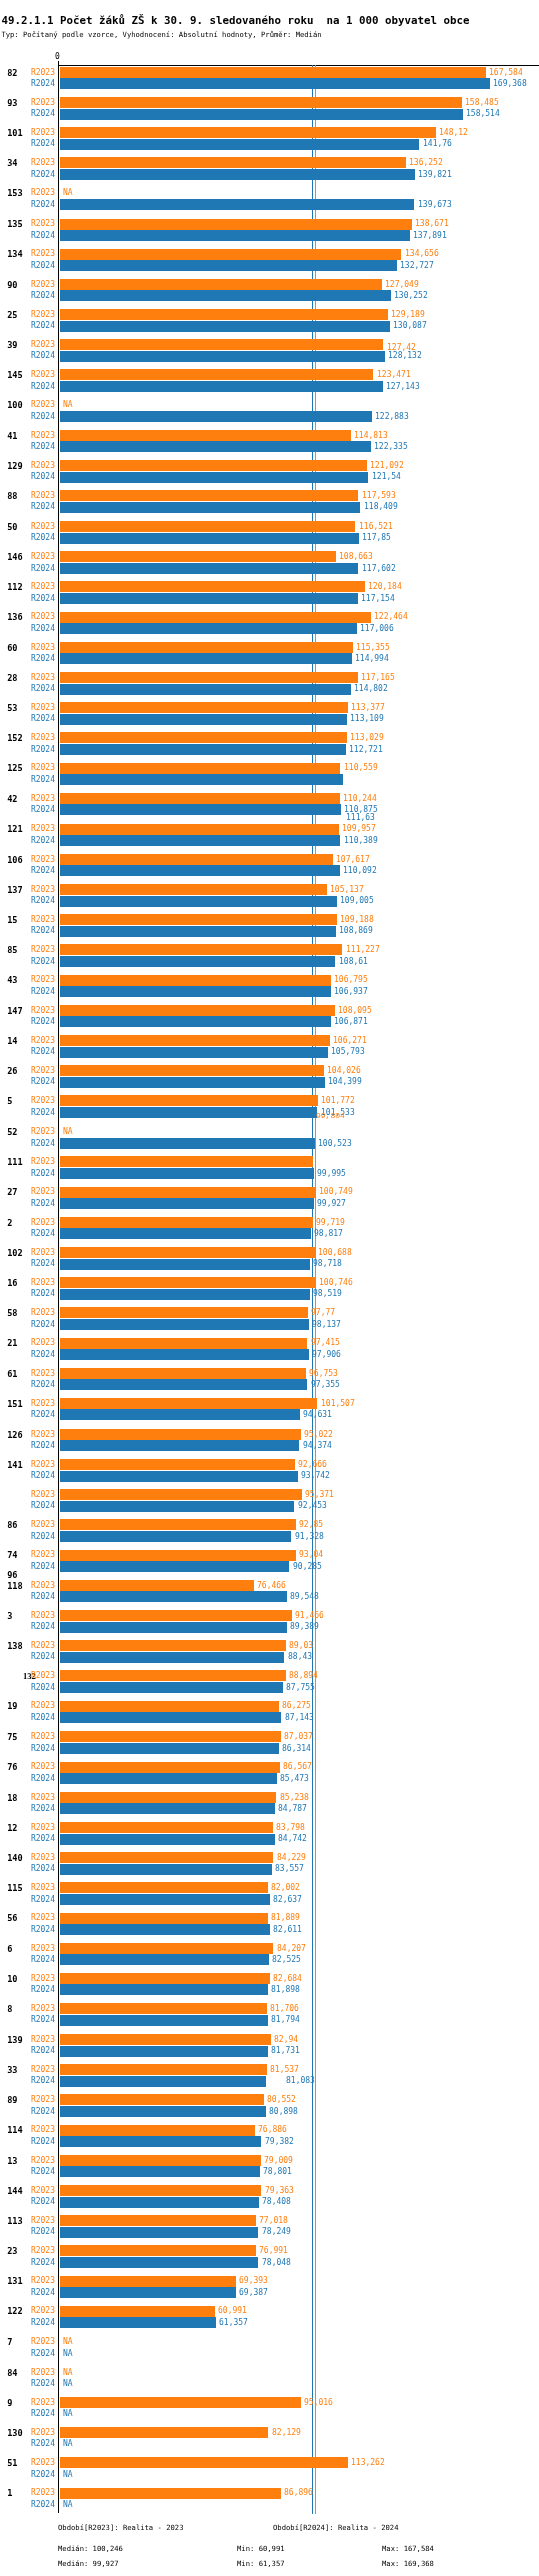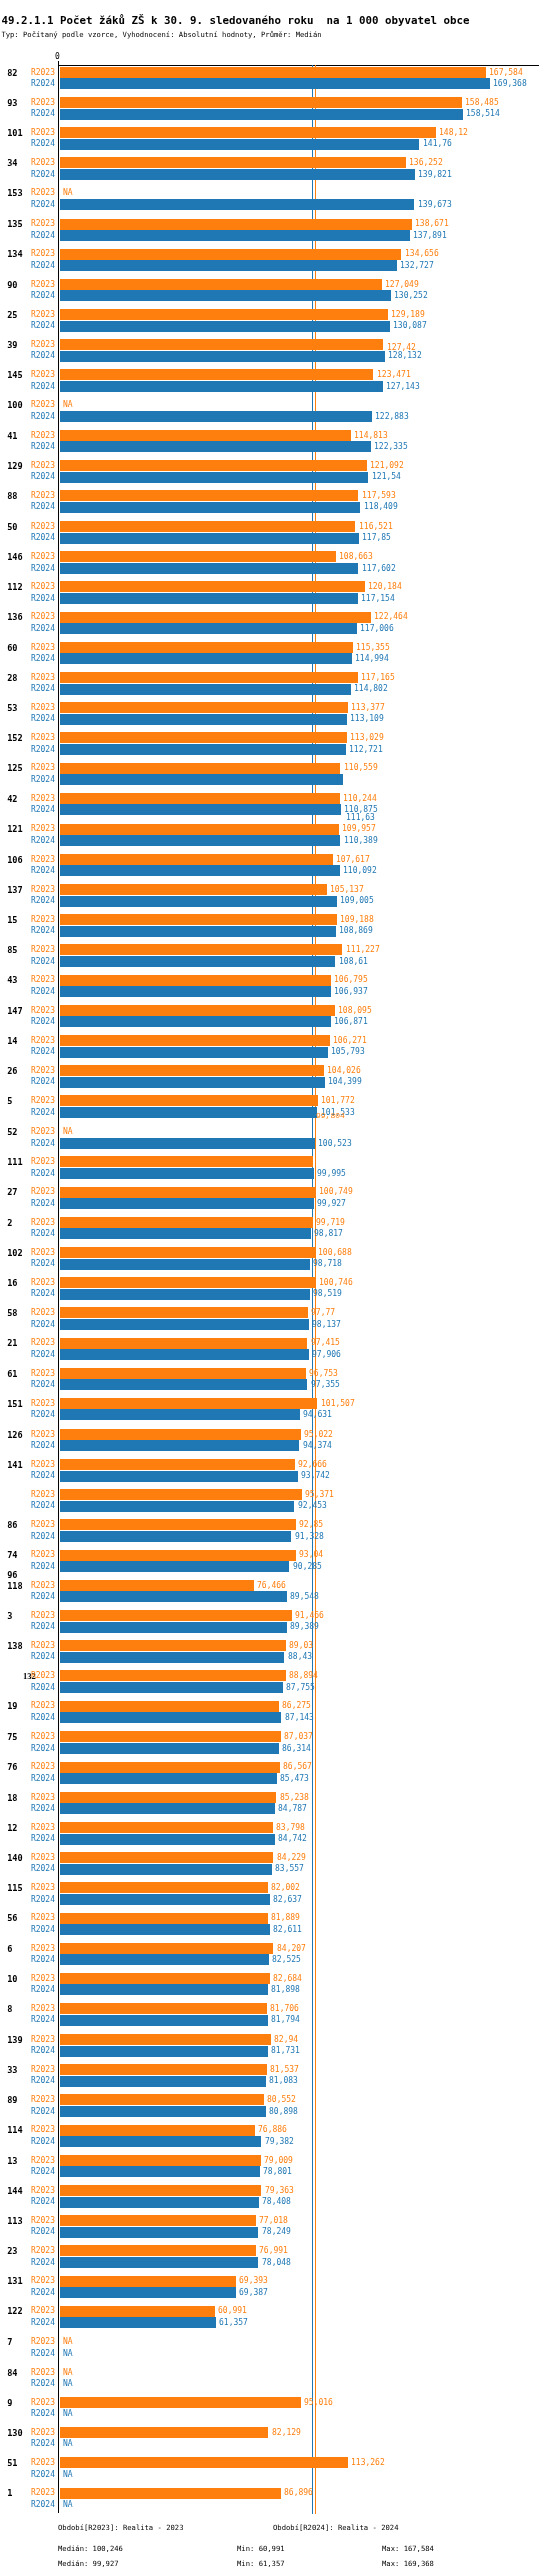--- a/index.html
+++ b/index.html
@@ -628,21 +628,21 @@
         <div class="abs bar" style="left: 60px; top: 2046px; width: 208px; background: rgb(31, 119, 180);"></div>
         <div class="abs val" style="left: 271px; top: 2046px; color: rgb(31, 119, 180);">81,731</div>
       </div>
       <div class="abs " style="left: 0px; top: 0px;">
         <div class="abs rowid" style="left: 7.2px; top: 2065px;">33</div>
         <div class="abs serlab" style="left: 29px; top: 2065px; color: rgb(255, 127, 14);">R2023</div>
         <div class="abs bar" style="left: 60px; top: 2064px; width: 207px; background: rgb(255, 127, 14);"></div>
         <div class="abs val" style="left: 270px; top: 2065px; color: rgb(255, 127, 14);">81,537</div>
         <div class="abs serlab" style="left: 29px; top: 2076px; color: rgb(31, 119, 180);">R2024</div>
         <div class="abs bar" style="left: 60px; top: 2076px; width: 206px; background: rgb(31, 119, 180);"></div>
-        <div class="abs val" style="left: 269px; top: 2076px; color: rgb(31, 119, 180);">81,083</div>
+        <div class="abs val" style="left: 286px; top: 2076px; color: rgb(31, 119, 180);">81,083</div>
       </div>
       <div class="abs " style="left: 0px; top: 0px;">
         <div class="abs rowid" style="left: 7.2px; top: 2095px;">89</div>
         <div class="abs serlab" style="left: 29px; top: 2095px; color: rgb(255, 127, 14);">R2023</div>
         <div class="abs bar" style="left: 60px; top: 2094px; width: 204px; background: rgb(255, 127, 14);"></div>
         <div class="abs val" style="left: 267px; top: 2095px; color: rgb(255, 127, 14);">80,552</div>
         <div class="abs serlab" style="left: 29px; top: 2107px; color: rgb(31, 119, 180);">R2024</div>
         <div class="abs bar" style="left: 60px; top: 2106px; width: 206px; background: rgb(31, 119, 180);"></div>
         <div class="abs val" style="left: 269px; top: 2107px; color: rgb(31, 119, 180);">80,898</div>
       </div>

